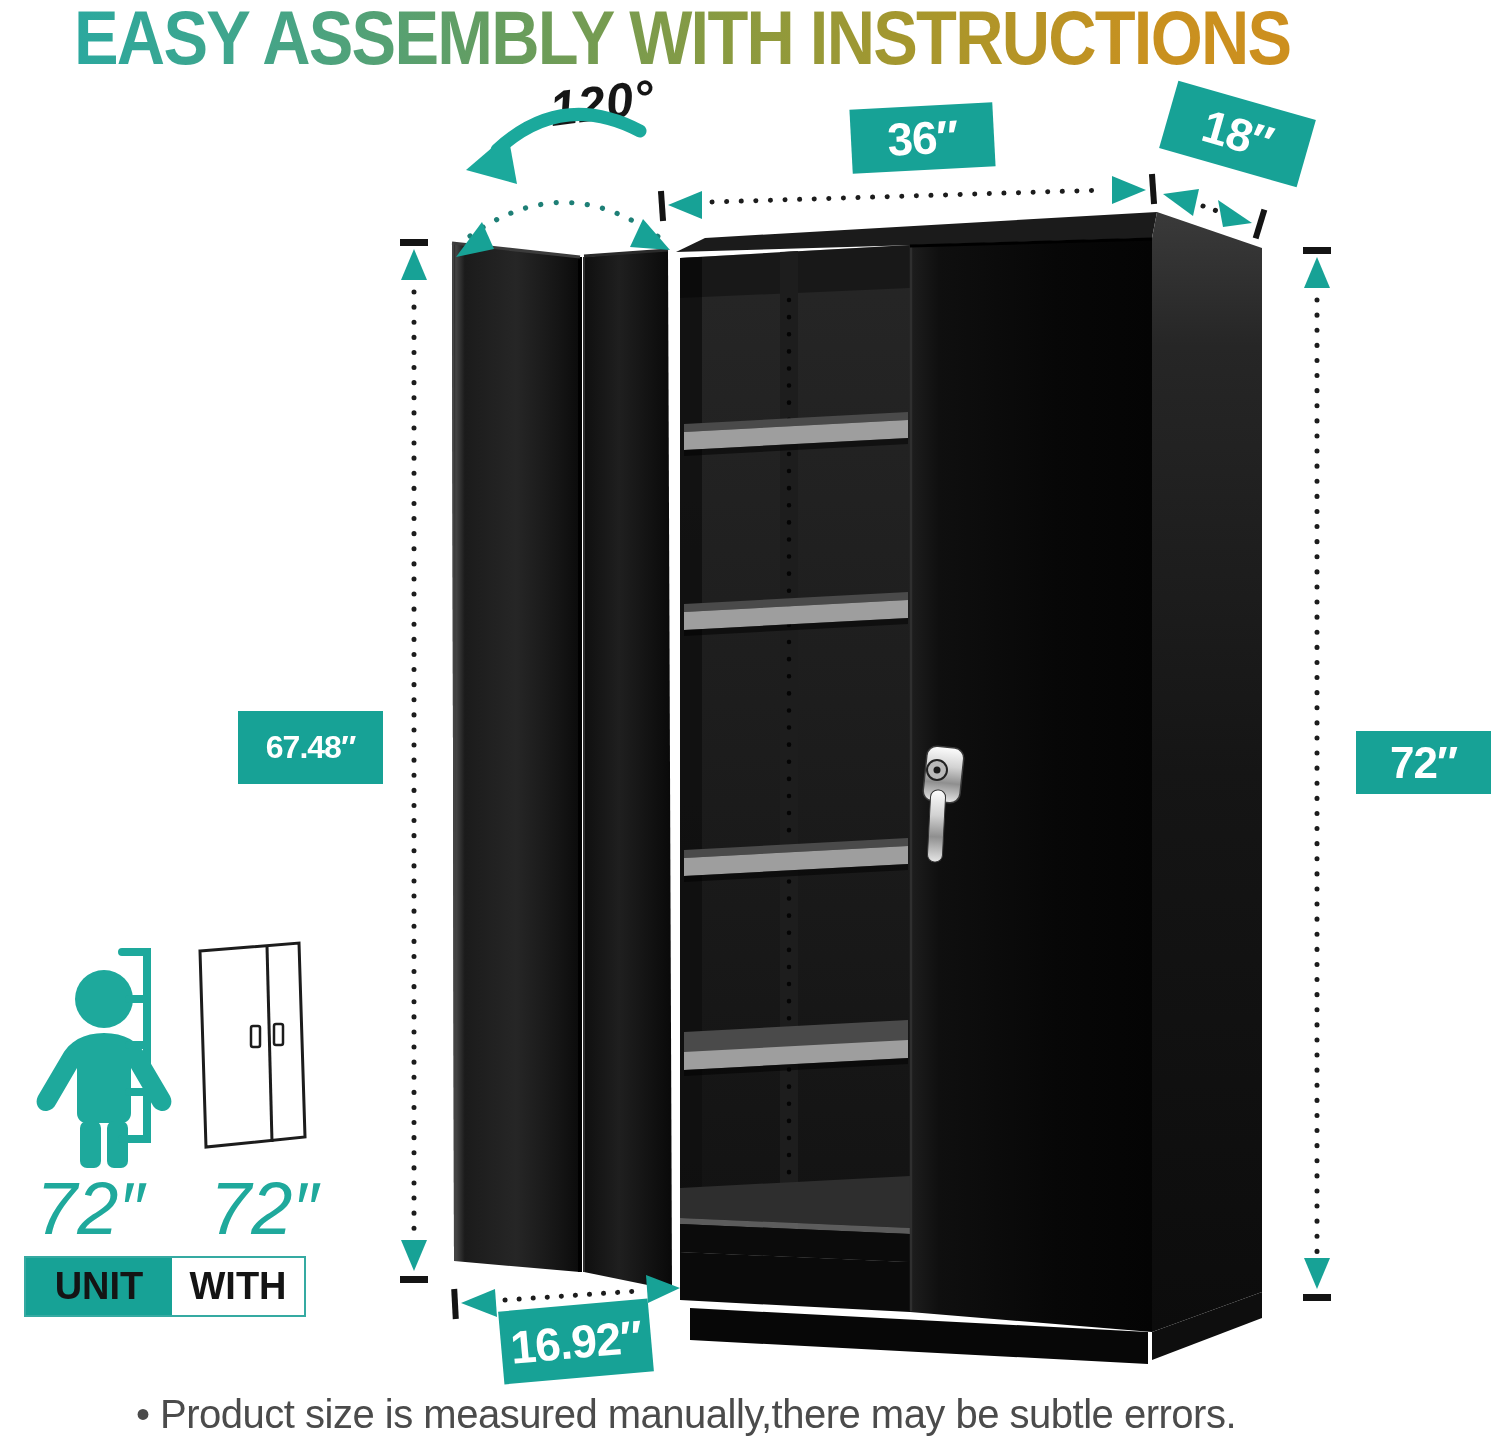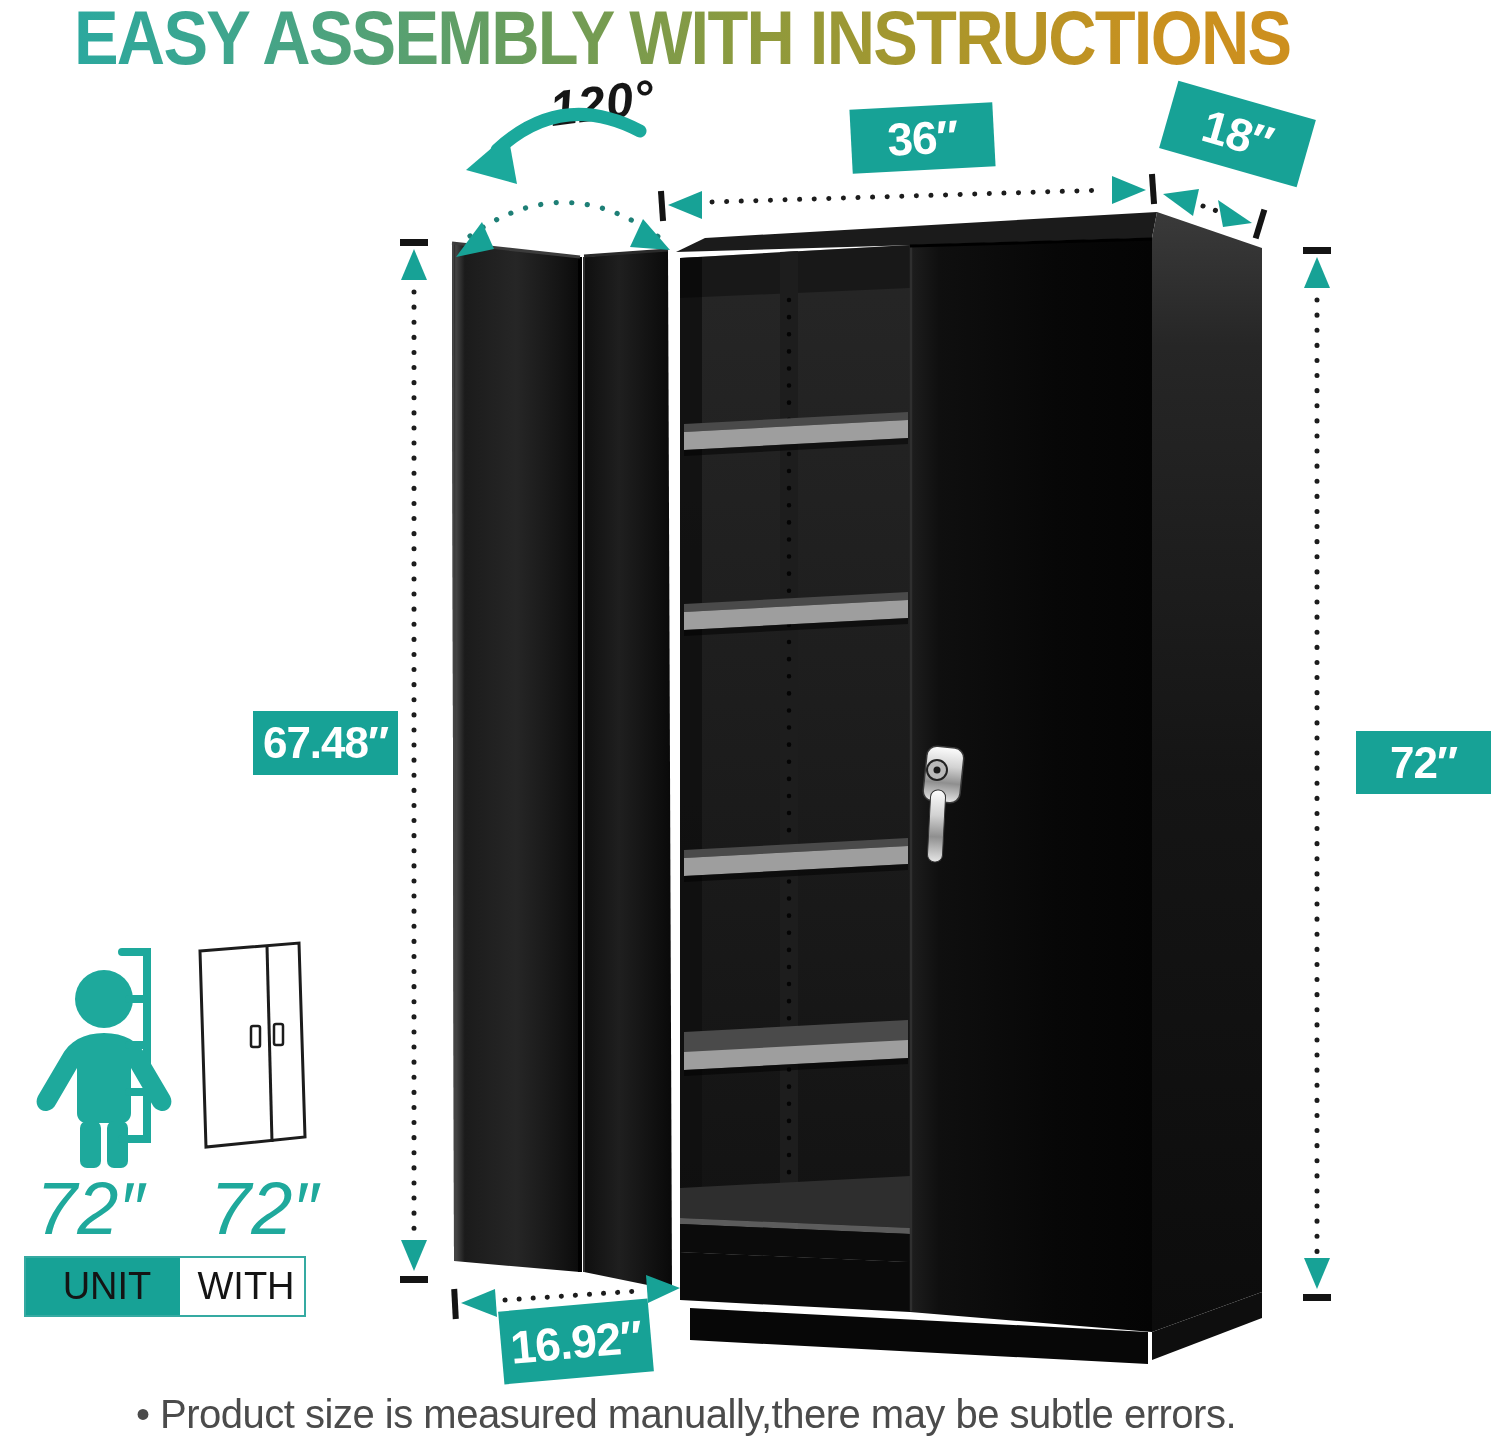--- a/index.html
+++ b/index.html
@@ -16,37 +16,37 @@
     background:linear-gradient(90deg,#2ba89e 0%,#43a58a 15%,#669d5f 35%,#8c9a3e 55%,#ab962a 72%,#c89120 88%,#cd8f1e 100%);
     -webkit-background-clip:text;background-clip:text;color:transparent;-webkit-text-fill-color:transparent;
   }
 
   .badge{
     position:absolute;z-index:3;background:#17a296;color:#ffffff;font-weight:700;
     display:flex;align-items:center;justify-content:center;letter-spacing:-1px;white-space:nowrap;
   }
   .badge-36{left:851px;top:106px;width:143px;height:64px;font-size:46px;transform:rotate(-3deg);}
   .badge-18{left:1166px;top:99px;width:143px;height:70px;font-size:46px;transform:rotate(16deg);}
-  .badge-6748{left:238px;top:711px;width:145px;height:64px;font-size:44px;margin-left:15px;}
+  .badge-6748{left:238px;top:711px;width:145px;height:73px;font-size:32px;}
   .badge-72r{left:1356px;top:731px;width:135px;height:63px;font-size:44px;}
   .badge-1692{left:501px;top:1305px;width:150px;height:73px;font-size:46px;transform:rotate(-5deg);}
 
   .ref-label{
     position:absolute;z-index:3;color:#1fa99c;font-style:italic;font-weight:500;
     font-size:74px;line-height:74px;white-space:nowrap;
   }
   .ref-label-person{left:36px;top:1172px;}
   .ref-label-cabinet{left:210px;top:1172px;}
 
   .unit-table{
     position:absolute;z-index:3;left:24px;top:1256px;width:282px;height:61px;
     border:2px solid #35aaa2;box-sizing:border-box;display:flex;background:#ffffff;
   }
   .unit-cell{display:flex;align-items:center;justify-content:center;
-    font-size:38px;font-weight:400;color:#141414;padding-left:8px;}
+    font-size:38px;font-weight:700;color:#141414;}
   .unit-cell-label{width:146px;background:#17a296;}
   .unit-cell-value{flex:1;background:#ffffff;}
 
   .footnote{
     position:absolute;z-index:3;left:0;top:1392px;width:1372px;text-align:center;
     font-size:40px;color:#4b4b4b;letter-spacing:-0.5px;
   }
 </style>
 </head>
 <body>

